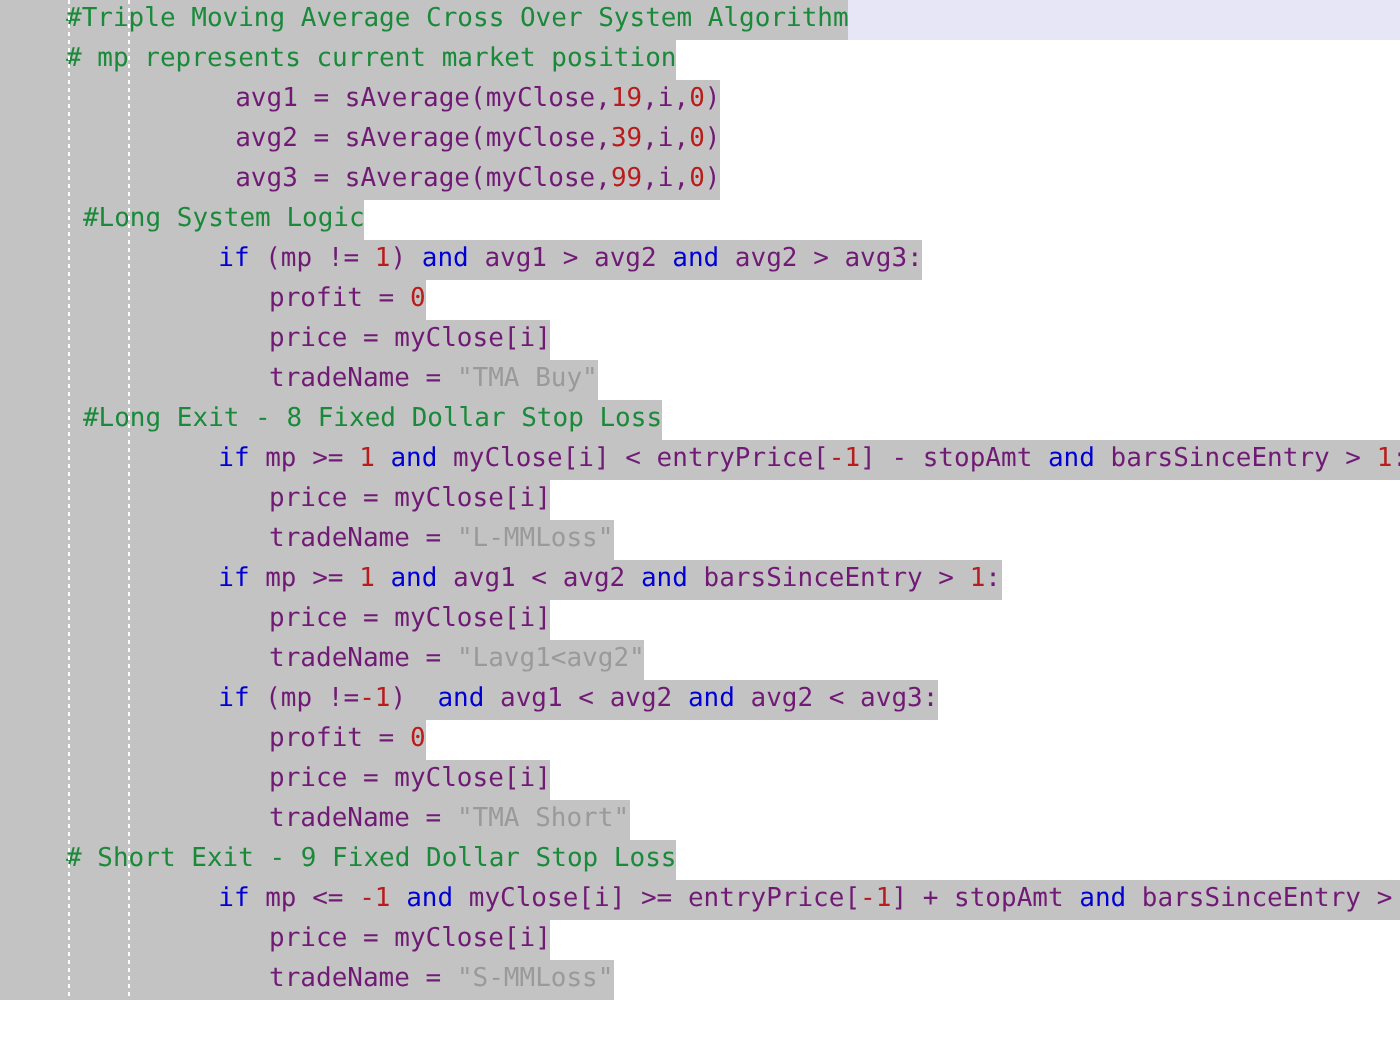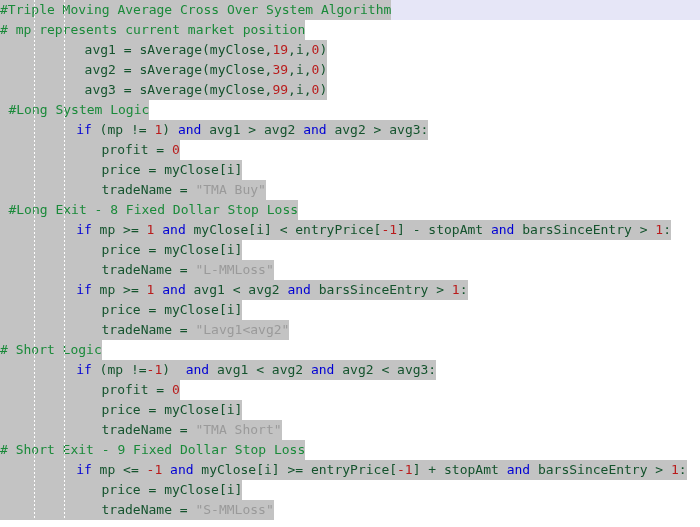--- a/index.html
+++ b/index.html
@@ -41,20 +41,21 @@
     z-index: 2;
   }
   
   .line .run {
     display: inline-block;
     background: #c3c3c3;
     height: 20px;
     vertical-align: top;
     position: relative;
     z-index: 2;
+    padding-left: 33px;
   }
   
   .line .lead {
     display: inline-block;
     background: #c3c3c3;
     height: 20px;
     vertical-align: top;
   }
   
   .line.sel-band::after {
@@ -71,21 +72,21 @@
     top: 0;
     width: 700px;
     height: 527px;
     z-index: 0;
   }
   
   .cmt { color: #1a8a3a; }
   .kw  { color: #0000d4; text-align: center; }
   .num { color: #b91c1c; }
   .str { color: #9a9a9a; }
-  .pln { color: #14532d; }
+  .pln { color: #701a75; }
 </style>
 </head>
 <body>
 
 <div id="editor">
   <div id="white-mask" style="background: rgb(255, 255, 255);"></div>
   <div id="guide-1" class="guide"></div>
   <div id="guide-2" class="guide"></div>
   <div id="code-lines">
       <div class="line sel-band"><span class="run"><span class="cmt">#Triple Moving Average Cross Over System Algorithm</span></span></div>
@@ -98,21 +99,20 @@
       <div class="line"><span class="lead" style="width: 101.52px;"></span><span class="run"><span class="pln">profit = </span><span class="num">0</span></span></div>
       <div class="line"><span class="lead" style="width: 101.52px;"></span><span class="run"><span class="pln">price = myClose[i]</span></span></div>
       <div class="line"><span class="lead" style="width: 101.52px;"></span><span class="run"><span class="pln">tradeName = </span><span class="str">"TMA Buy"</span></span></div>
       <div class="line"><span class="lead" style="width: 8.46px;"></span><span class="run"><span class="cmt">#Long Exit - 8 Fixed Dollar Stop Loss</span></span></div>
       <div class="line"><span class="lead" style="width: 76.14px;"></span><span class="run"><span class="kw">if</span><span class="pln"> mp &gt;= </span><span class="num">1</span><span class="pln"> </span><span class="kw">and</span><span class="pln"> myClose[i] &lt; entryPrice[</span><span class="num">-1</span><span class="pln">] - stopAmt </span><span class="kw">and</span><span class="pln"> barsSinceEntry &gt; </span><span class="num">1</span><span class="pln">:</span></span></div>
       <div class="line"><span class="lead" style="width: 101.52px;"></span><span class="run"><span class="pln">price = myClose[i]</span></span></div>
       <div class="line"><span class="lead" style="width: 101.52px;"></span><span class="run"><span class="pln">tradeName = </span><span class="str">"L-MMLoss"</span></span></div>
       <div class="line"><span class="lead" style="width: 76.14px;"></span><span class="run"><span class="kw">if</span><span class="pln"> mp &gt;= </span><span class="num">1</span><span class="pln"> </span><span class="kw">and</span><span class="pln"> avg1 &lt; avg2 </span><span class="kw">and</span><span class="pln"> barsSinceEntry &gt; </span><span class="num">1</span><span class="pln">:</span></span></div>
       <div class="line"><span class="lead" style="width: 101.52px;"></span><span class="run"><span class="pln">price = myClose[i]</span></span></div>
       <div class="line"><span class="lead" style="width: 101.52px;"></span><span class="run"><span class="pln">tradeName = </span><span class="str">"Lavg1&lt;avg2"</span></span></div>
-      <div class="line"><span class="run"><span class="cmt"># Short Logic</span></span></div>
       <div class="line"><span class="lead" style="width: 76.14px;"></span><span class="run"><span class="kw">if</span><span class="pln"> (mp !=</span><span class="num">-1</span><span class="pln">)  </span><span class="kw">and</span><span class="pln"> avg1 &lt; avg2 </span><span class="kw">and</span><span class="pln"> avg2 &lt; avg3:</span></span></div>
       <div class="line"><span class="lead" style="width: 101.52px;"></span><span class="run"><span class="pln">profit = </span><span class="num">0</span></span></div>
       <div class="line"><span class="lead" style="width: 101.52px;"></span><span class="run"><span class="pln">price = myClose[i]</span></span></div>
       <div class="line"><span class="lead" style="width: 101.52px;"></span><span class="run"><span class="pln">tradeName = </span><span class="str">"TMA Short"</span></span></div>
       <div class="line"><span class="run"><span class="cmt"># Short Exit - 9 Fixed Dollar Stop Loss</span></span></div>
       <div class="line"><span class="lead" style="width: 76.14px;"></span><span class="run"><span class="kw">if</span><span class="pln"> mp &lt;= </span><span class="num">-1</span><span class="pln"> </span><span class="kw">and</span><span class="pln"> myClose[i] &gt;= entryPrice[</span><span class="num">-1</span><span class="pln">] + stopAmt </span><span class="kw">and</span><span class="pln"> barsSinceEntry &gt; </span><span class="num">1</span><span class="pln">:</span></span></div>
       <div class="line"><span class="lead" style="width: 101.52px;"></span><span class="run"><span class="pln">price = myClose[i]</span></span></div>
       <div class="line"><span class="lead" style="width: 101.52px;"></span><span class="run"><span class="pln">tradeName = </span><span class="str">"S-MMLoss"</span></span></div>
     </div>
 </div>

